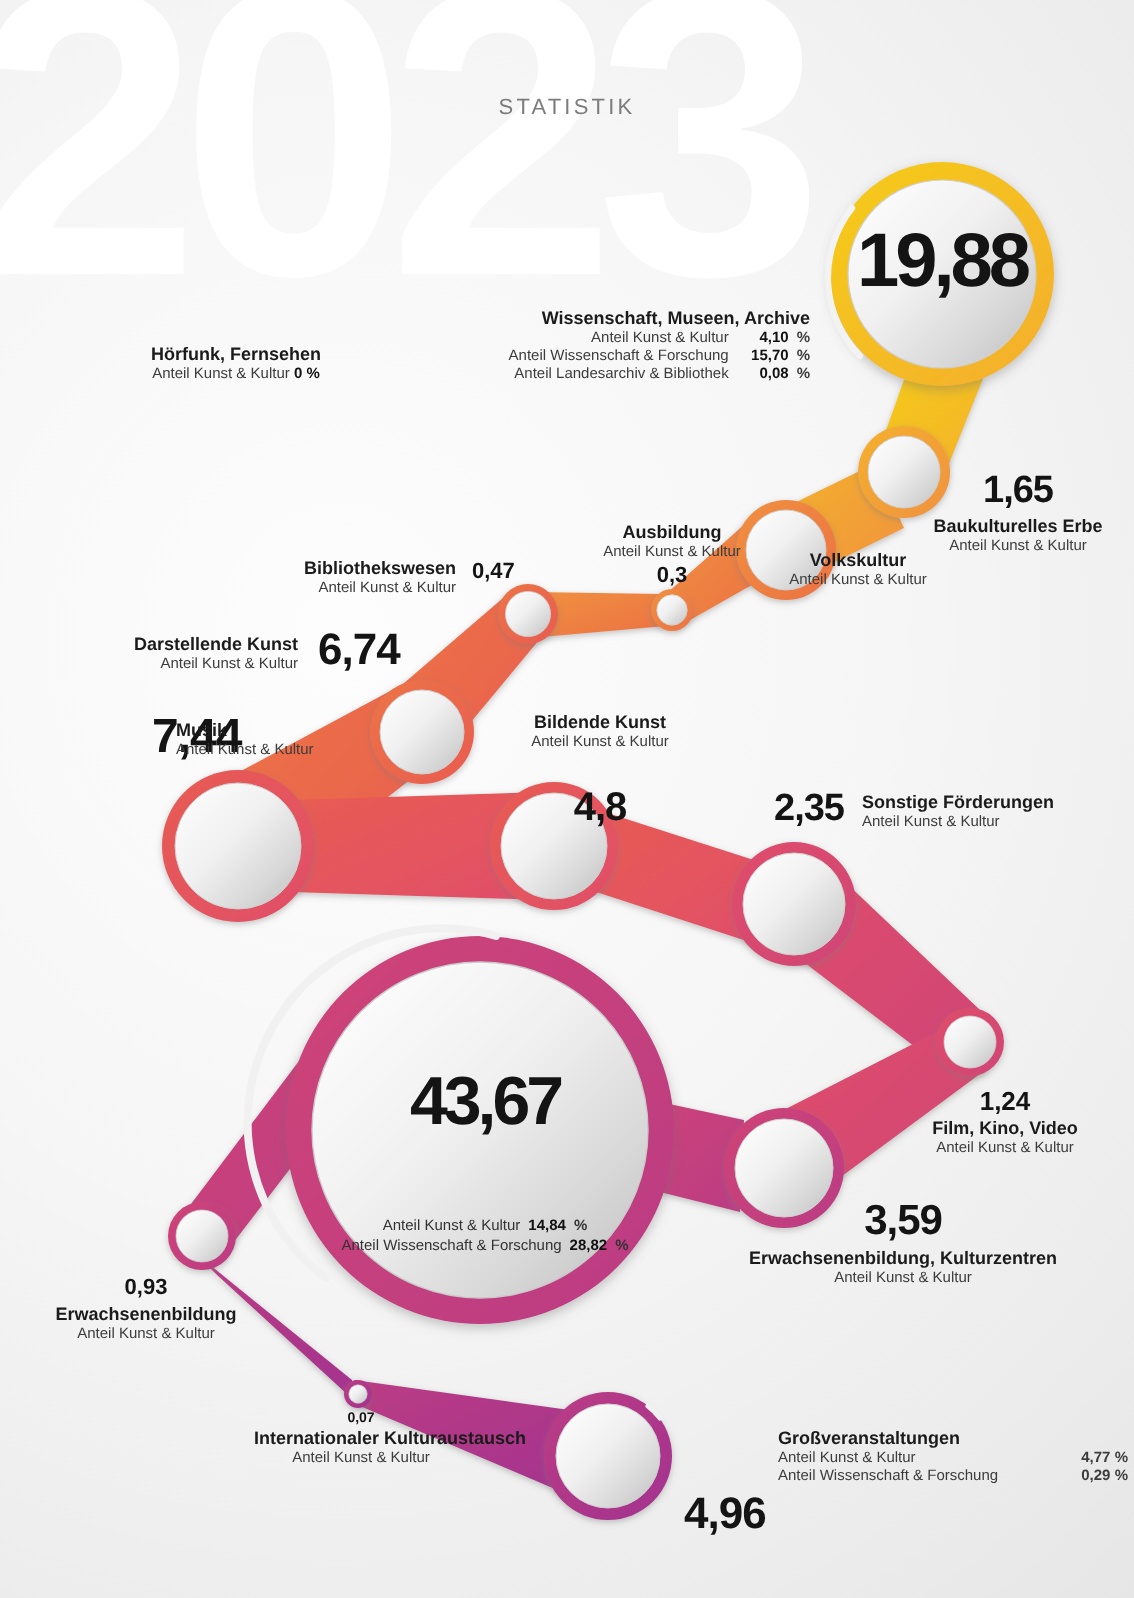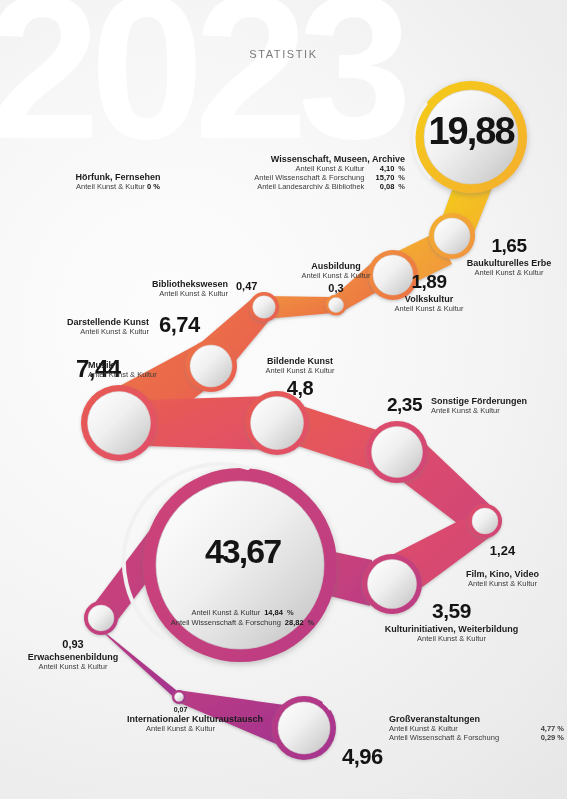--- a/index.html
+++ b/index.html
@@ -269,21 +269,20 @@
 
   <div class="bigval" style="left:421px;top:112px;width:100px;font-size:38px;">19,88</div>
 
   <div class="lbl ta-c" style="left:444px;top:236px;width:130px;">
     <div class="val" style="text-align:center;">1,65</div>
     <div class="name" style="margin-top:3px;text-align:center;">Baukulturelles Erbe</div>
     <div class="sub" style="text-align:center;">Anteil Kunst &amp; Kultur</div>
   </div>
 
   <div class="lbl ta-c" style="left:369px;top:272px;width:120px;">
-    <div class="val" style="text-align:center;">1,89</div>
     <div class="name" style="margin-top:3px;text-align:center;">Volkskultur</div>
     <div class="sub" style="text-align:center;">Anteil Kunst &amp; Kultur</div>
   </div>
 
   <div class="lbl ta-c" style="left:277px;top:261px;width:118px;">
     <div class="name" style="text-align:center;">Ausbildung</div>
     <div class="sub" style="text-align:center;">Anteil Kunst &amp; Kultur</div>
     <div class="val sm" style="text-align:center;margin-top:2px;">0,3</div>
   </div>
 
@@ -301,38 +300,38 @@
 
   <div class="val" style="position:absolute;left:35px;top:357px;font-size:24px;margin-left:41px;">7,44</div>
   <div class="lbl ta-l" style="left:88px;top:360px;width:120px;">
     <div class="name">Musik</div>
     <div class="sub">Anteil Kunst &amp; Kultur</div>
   </div>
 
   <div class="lbl ta-c" style="left:240px;top:356px;width:120px;">
     <div class="name" style="text-align:center;">Bildende Kunst</div>
     <div class="sub" style="text-align:center;">Anteil Kunst &amp; Kultur</div>
-    <div class="val" style="text-align:center;margin-top:2px;font-size:20px;">4,8</div>
+    <div class="val" style="text-align:center;margin-top:18px;font-size:20px;">4,8</div>
   </div>
 
   <div class="val" style="position:absolute;left:387px;top:395px;font-size:19px;">2,35</div>
   <div class="lbl ta-l" style="left:431px;top:396px;width:135px;">
     <div class="name">Sonstige Förderungen</div>
     <div class="sub">Anteil Kunst &amp; Kultur</div>
   </div>
 
   <div class="lbl ta-c" style="left:440px;top:544px;width:125px;">
     <div class="val sm" style="text-align:center;font-size:13px;">1,24</div>
-    <div class="name" style="margin-top:12px;text-align:center;">Film, Kino, Video</div>
+    <div class="name" style="margin-top:2px;text-align:center;">Film, Kino, Video</div>
     <div class="sub" style="text-align:center;">Anteil Kunst &amp; Kultur</div>
   </div>
 
   <div class="lbl ta-c" style="left:364px;top:600px;width:175px;">
     <div class="val" style="text-align:center;font-size:21px;">3,59</div>
-    <div class="name" style="margin-top:3px;text-align:center;">Kulturinitiativen, Weiterbildung</div>
+    <div class="name" style="margin-top:3px;text-align:center;">Erwachsenenbildung, Kulturzentren</div>
     <div class="sub" style="text-align:center;">Anteil Kunst &amp; Kultur</div>
   </div>
 
   <div class="bigval" style="left:160px;top:534px;width:165px;font-size:34px;">43,67</div>
   <div class="inlabel" style="left:150px;top:608px;width:185px;">
     <div class="row">
         <span>Anteil Kunst &amp; Kultur</span>
         <span class="rv">14,84</span>
         <span class="ru">%</span>
       </div>

